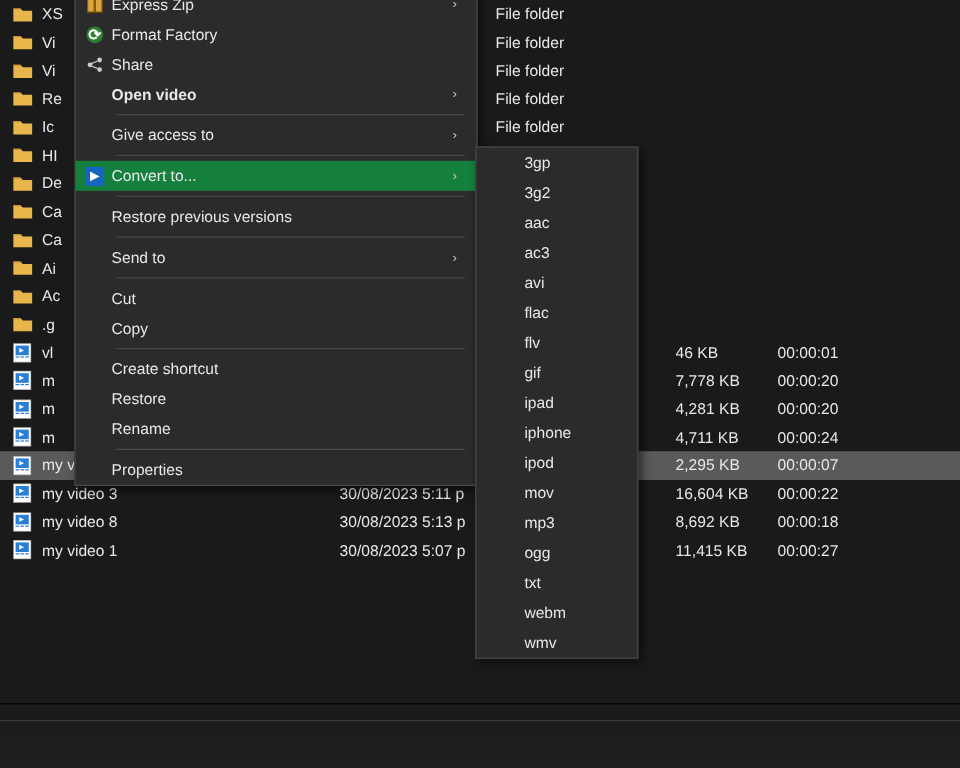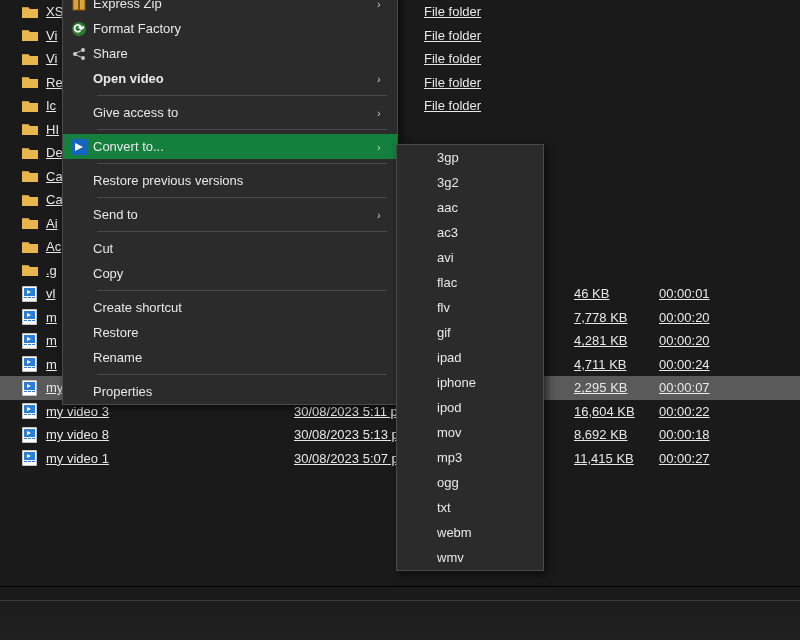--- a/index.html
+++ b/index.html
@@ -1,39 +1,39 @@
 <!DOCTYPE html>
 <html><head>
 <meta charset="utf-8">
 <style>
 * { margin: 0; padding: 0; box-sizing: border-box; font-family: "Segoe UI", Arial, sans-serif; font-size: 13px; color: #e8e8e8; }
 body { background: #1a1a1a; width: 800px; height: 640px; overflow: hidden; position: relative; }
 
 .file-list { position: absolute; top: 0; left: 0; right: 0; }
-.file-row { display: flex; align-items: center; height: 23.5px; padding-left: 22px; text-decoration: underline; }
+.file-row { display: flex; align-items: center; height: 23.5px; padding-left: 11px; }
 .file-row .icon { width: 18px; height: 16px; flex: none; margin-right: 6px; display: flex; align-items: center; }
 .file-row .name { flex: 0 0 248px; white-space: nowrap; overflow: hidden; }
 .file-row .date { flex: 0 0 130px; white-space: nowrap; overflow: hidden; }
 .file-row .type { flex: 0 0 150px; white-space: nowrap; overflow: hidden; }
 .file-row .size { flex: 0 0 85px; text-align: left; white-space: nowrap; overflow: hidden; }
 .file-row .len  { flex: 0 0 80px; text-align: left; white-space: nowrap; overflow: hidden; padding-right: 4px;}
 .file-row.selected { background: #5a5a5a; }
 
 
 .ctx-menu { position: absolute; background: #2b2b2b; border: 1px solid #4a4a4a; box-shadow: 3px 3px 8px rgba(0,0,0,0.6); }
 .ctx-main { top: -10px; left: 62px; width: 336px; }
 .ctx-item { display: flex; align-items: center; height: 25px; padding: 0 10px 0 8px; cursor: default; }
 .ctx-item.hovered { background: #15803d; }
 .ctx-item .mi-icon { width: 22px; flex: none; display:flex; align-items:center; }
 .ctx-item .mi-label { flex: 1; }
 .ctx-item .mi-arrow { flex: none; width: 10px; color: #ccc; font-size: 11px; }
 .ctx-item.bold .mi-label { font-weight: 600; }
 .ctx-sep { height: 1px; background: #4a4a4a; margin: 4px 10px 4px 34px; }
 
-.ctx-sub { top: 144px; left: 396px; width: 148px; }
+.ctx-sub { top: 122px; left: 396px; width: 136px; }
 .ctx-sub .sub-item { height: 25px; display: flex; align-items: center; padding-left: 40px; cursor: default; }
 
 .bottom-strip { position: absolute; bottom: 0; left: 0; right: 0; height: 54px; background: linear-gradient(#1a1a1a, #202020); border-top: 1px solid #000; }
 .bottom-inner { position: absolute; bottom: 0; left: 0; right: 0; height: 40px; border-top: 1px solid #3a3a3a; }
 </style>
 </head>
 <body>
 
 <div class="file-list" id="file-list">
     <div class="file-row">

